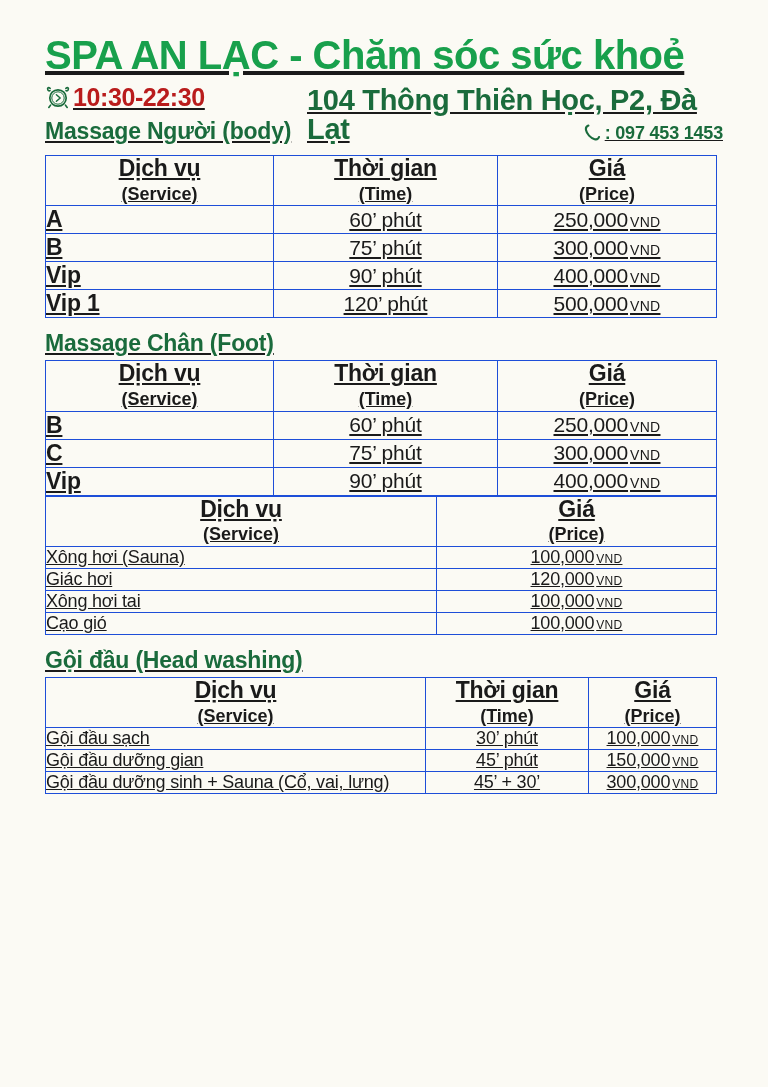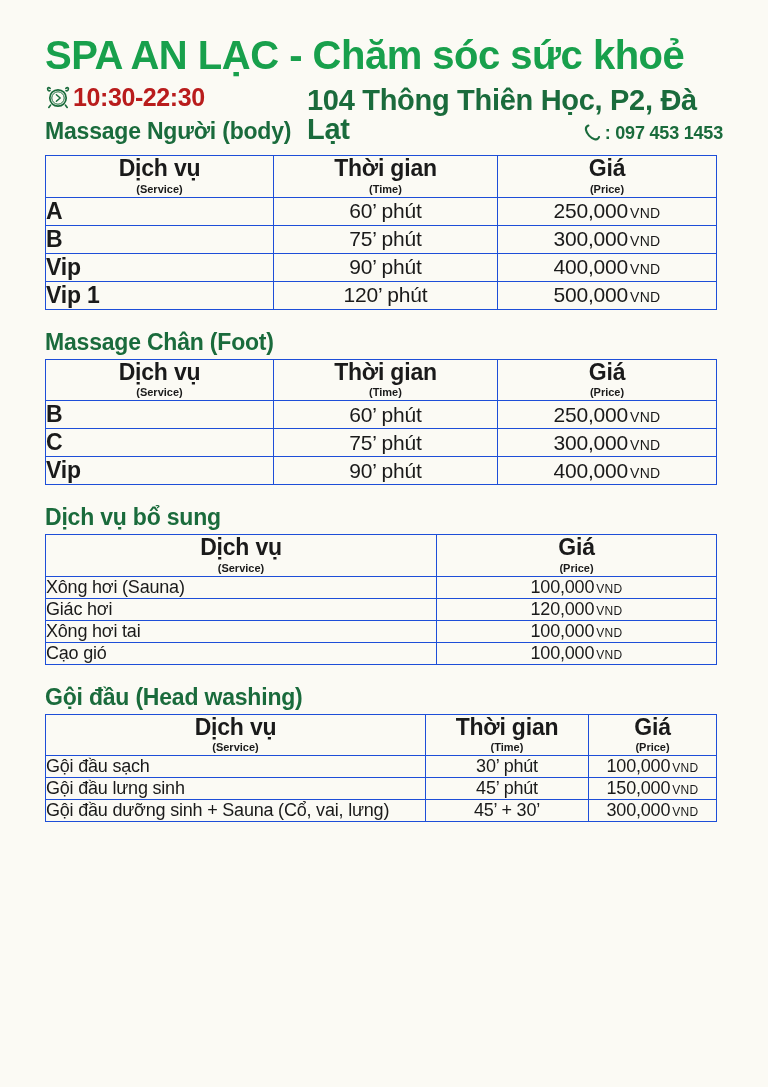--- a/index.html
+++ b/index.html
@@ -16,20 +16,21 @@
     position: relative;
   }
 
   .page {
     position: relative;
     width: 768px;
     height: 781px;
     box-sizing: border-box;
     padding: 0 45px;
     background: #fbfaf4;
+    text-decoration: underline;
   }
 
   
   .title {
     margin: 0;
     padding-top: 33px;
     font-size: 40px;
     font-weight: 700;
     letter-spacing: -0.5px;
     color: #18a04c;
@@ -98,21 +99,21 @@
   .phone-icon {
     width: 17px;
     height: 17px;
     margin-right: 4px;
     position: relative;
     top: 2px;
   }
 
   .section-title.standalone {
     display: block;
-    margin-top: 21px;
+    margin-top: 14px;
     margin-bottom: 5px;
   }
 
   
   table.price {
     border-collapse: collapse;
     width: 671px;
     background: #fbfaf4;
     table-layout: fixed;
   }
@@ -129,21 +130,21 @@
   .hdr-main {
     display: block;
     font-size: 23px;
     font-weight: 700;
     letter-spacing: -0.2px;
     color: #1a1a1a;
     line-height: 1.12;
   }
   .hdr-sub {
     display: block;
-    font-size: 11px;
+    font-size: 18px;
     font-weight: 700;
     color: #1a1a1a;
     line-height: 1.25;
     margin-top: 1px;
   }
 
   
   .cell-service-big {
     font-size: 23px;
     font-weight: 700;
@@ -325,21 +326,20 @@
         <td class="cell-price"><span>300,000</span><span class="vnd">VND</span></td>
       </tr>
       <tr>
         <td class="cell-service-big">Vip</td>
         <td class="cell-center">90’ phút</td>
         <td class="cell-price"><span>400,000</span><span class="vnd">VND</span></td>
       </tr>
     </tbody>
   </table>
 
-  <div class="section-title standalone">Dịch vụ bổ sung</div>
   <table class="price">
     <colgroup>
         <col style="width:391px">
         <col style="width:280px">
       </colgroup>
     <thead>
       <tr>
         <th class="hdr-cell">
           <span class="hdr-main">Dịch vụ</span>
           <span class="hdr-sub">(Service)</span>
@@ -393,21 +393,21 @@
         </th>
       </tr>
     </thead>
     <tbody>
       <tr>
         <td class="cell-service-small">Gội đầu sạch</td>
         <td class="cell-center-small">30’ phút</td>
         <td class="cell-price-small"><span>100,000</span><span class="vnd-small">VND</span></td>
       </tr>
       <tr>
-        <td class="cell-service-small">Gội đầu lưng sinh</td>
+        <td class="cell-service-small">Gội đầu dưỡng gian</td>
         <td class="cell-center-small">45’ phút</td>
         <td class="cell-price-small"><span>150,000</span><span class="vnd-small">VND</span></td>
       </tr>
       <tr>
         <td class="cell-service-small">Gội đầu dưỡng sinh + Sauna (Cổ, vai, lưng)</td>
         <td class="cell-center-small">45’ + 30’</td>
         <td class="cell-price-small"><span>300,000</span><span class="vnd-small">VND</span></td>
       </tr>
     </tbody>
   </table>

